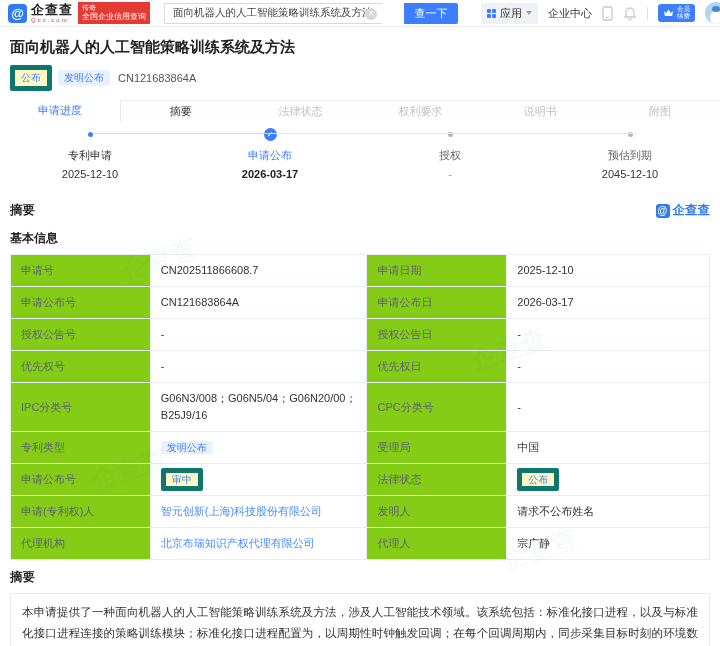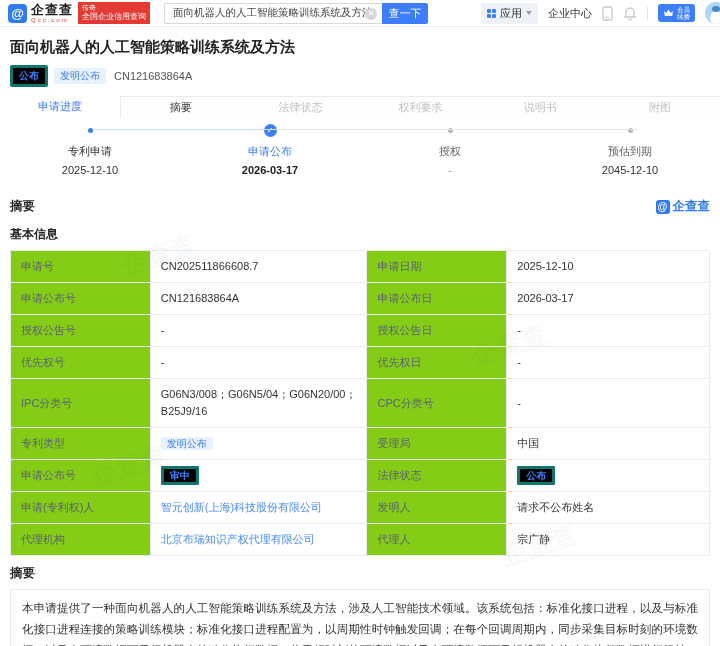--- a/index.html
+++ b/index.html
@@ -16,23 +16,23 @@
   .brand-domain { font-size:6px; color:#e53a34; letter-spacing:2px; margin-top:1px; }
   .promo-badge { margin-left:5px; background:#e53a34; color:#fff; padding:2px 4px; line-height:1.15; }
   .promo-l1 { font-size:7px; }
   .promo-l2 { font-size:8px; }
   .searchbar { display:flex; margin-left:14px; height:21px; }
   .search-input { width:218px; height:21px; border:1px solid #d9d9d9; border-right:none;
     border-radius:2px 0 0 2px; font-size:10.5px; color:#444; padding:0 20px 0 8px;
     outline:none; position:relative; display:flex; align-items:center; white-space:nowrap; overflow:hidden; }
   .clear-ico { position:absolute; right:5px; top:4px; width:12px; height:12px; border-radius:50%;
     background:#d7d7d7; color:#fff; font-size:8px; line-height:12px; text-align:center; }
-  .search-btn { width:46px; height:21px; background:#3d7eff; color:#fff; border:none;
-    font-size:11px; border-radius:0 2px 2px 0; cursor:pointer; font-family:inherit; }
-  .hright { margin-left:auto; display:flex; align-items:center; gap:10px; padding-right:0; }
+  .search-btn { width:54px; height:21px; background:#3d7eff; color:#fff; border:none;
+    font-size:11px; border-radius:0 2px 2px 0; cursor:pointer; font-family:inherit;margin-left:22px; }
+  .hright { margin-left:auto; display:flex; align-items:center; gap:10px; padding-right:0;font-family:Liberation Mono, monospace; }
   .apps-pill { display:flex; align-items:center; gap:4px; background:#eef1f6; border-radius:2px;
     padding:3px 6px; font-size:11px; color:#333; }
   .grid-ico { display:grid; grid-template-columns:4px 4px; grid-gap:1px; }
   .grid-ico i { width:4px; height:4px; background:#3d7eff; border-radius:1px; }
   .caret { width:0; height:0; border-left:3px solid transparent; border-right:3px solid transparent;
     border-top:4px solid #9aa0a6; }
   .hlink { font-size:11px; color:#333; }
   .ico-svg { display:block; }
   .vdiv { width:1px; height:13px; background:#e2e2e2; }
   .vip-badge { display:flex; align-items:center; gap:3px; background:#3d7eff; color:#fff;
@@ -43,21 +43,21 @@
   .avatar::after { content:""; position:absolute; left:5px; top:9px; width:12px; height:14px;
     background:#fff; border-radius:50%; }
   .avatar::before { content:""; position:absolute; left:7px; top:4px; width:8px; height:6px;
     background:#4a87c8; border-radius:50%; z-index:1; }
 
   
   .title-sec { padding:11px 10px 0; }
   .page-title { font-size:15px; font-weight:bold; color:#222; }
   .tagrow { display:flex; align-items:center; gap:6px; margin-top:8px; }
   .tag { font-size:10px; color:#3d7eff; padding:1px 6px; border-radius:2px; line-height:14px; }
-  .tag-outline { border:3px solid #0f766e; background:#000000;font-weight:bold; }
+  .tag-outline { border:5px solid #0f766e; background:#fef9c3; }
   .tag-fill { background:#e8f1fe; }
   .pub-no { font-size:11px; color:#555; margin-left:2px; }
 
   
   .tabs { display:flex; margin-top:9px; height:22px; position:relative; }
   .tab { flex:1; text-align:center; font-size:11px; line-height:21px; cursor:pointer; background:#fff; }
   .tab.active { color:#3d7eff; border-right:1px solid #ebebeb; }
   .tab.normal { color:#333; border-top:1px solid #ebebeb; background:#fefefe; }
   .tab.dim { color:#c2c2c6; border-top:1px solid #ebebeb; background:#fefefe; }
 

